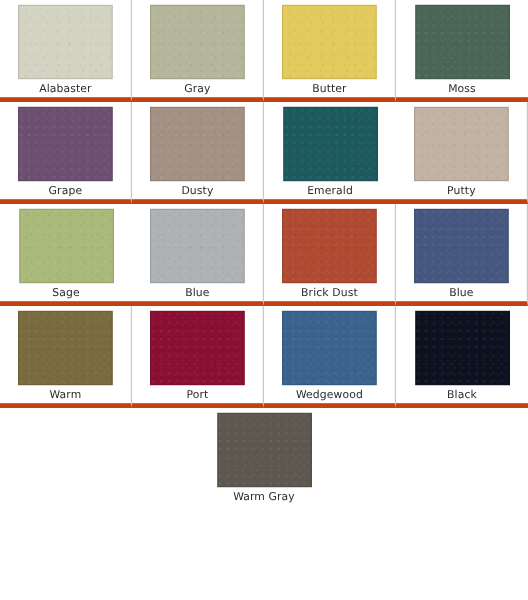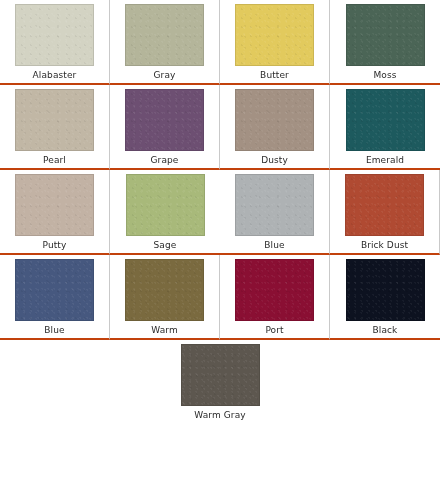--- a/index.html
+++ b/index.html
@@ -18,21 +18,21 @@
     width: 440px;
     display: flex;
     flex-wrap: wrap;
   }
 
   .swatch-cell {
     width: 110px;
     height: 85px;
     box-sizing: border-box;
     border-right: 1px solid #c9c9c9;
-    border-bottom: 2px solid #c2410c;
+    border-bottom: 4px solid #c2410c;
     display: flex;
     flex-direction: column;
     align-items: center;
     justify-content: flex-start;
     background: #ffffff;
   }
   .swatch-cell.col-last {
     border-right: none;
   }
   .swatch-cell.row-last {
@@ -97,24 +97,20 @@
     </div>
     <div class="swatch-cell">
       <div class="swatch-chip" title="Butter" style="background-color: rgb(226, 202, 93);"></div>
       <div class="swatch-label">Butter</div>
     </div>
     <div class="swatch-cell col-last">
       <div class="swatch-chip" title="Moss" style="background-color: rgb(75, 101, 86);"></div>
       <div class="swatch-label">Moss</div>
     </div>
     <div class="swatch-cell">
-      <div class="swatch-chip" title="Pearl" style="background-color: rgb(193, 183, 165);"></div>
-      <div class="swatch-label">Pearl</div>
-    </div>
-    <div class="swatch-cell">
       <div class="swatch-chip" title="Grape" style="background-color: rgb(109, 79, 114);"></div>
       <div class="swatch-label">Grape</div>
     </div>
     <div class="swatch-cell">
       <div class="swatch-chip" title="Shadow" style="background-color: rgb(163, 145, 131);"></div>
       <div class="swatch-label">Dusty</div>
     </div>
     <div class="swatch-cell col-last">
       <div class="swatch-chip" title="Emerald" style="background-color: rgb(29, 90, 94);"></div>
       <div class="swatch-label">Emerald</div>
@@ -140,20 +136,24 @@
       <div class="swatch-label">Blue</div>
     </div>
     <div class="swatch-cell">
       <div class="swatch-chip" title="Taupe" style="background-color: rgb(122, 106, 63);"></div>
       <div class="swatch-label">Warm</div>
     </div>
     <div class="swatch-cell">
       <div class="swatch-chip" title="Port" style="background-color: rgb(138, 15, 51);"></div>
       <div class="swatch-label">Port</div>
     </div>
+    <div class="swatch-cell">
+      <div class="swatch-chip" title="Wedgewood" style="background-color: rgb(59, 98, 140);"></div>
+      <div class="swatch-label">Wedgewood</div>
+    </div>
     <div class="swatch-cell col-last">
       <div class="swatch-chip" title="Black" style="background-color: rgb(13, 18, 32);"></div>
       <div class="swatch-label">Black</div>
     </div>
   </div>
 <div id="final-row">
     <div class="swatch-cell row-last">
       <div class="swatch-chip" title="Warm Gray" style="background-color: rgb(93, 87, 79);"></div>
       <div class="swatch-label">Warm Gray</div>
     </div>

